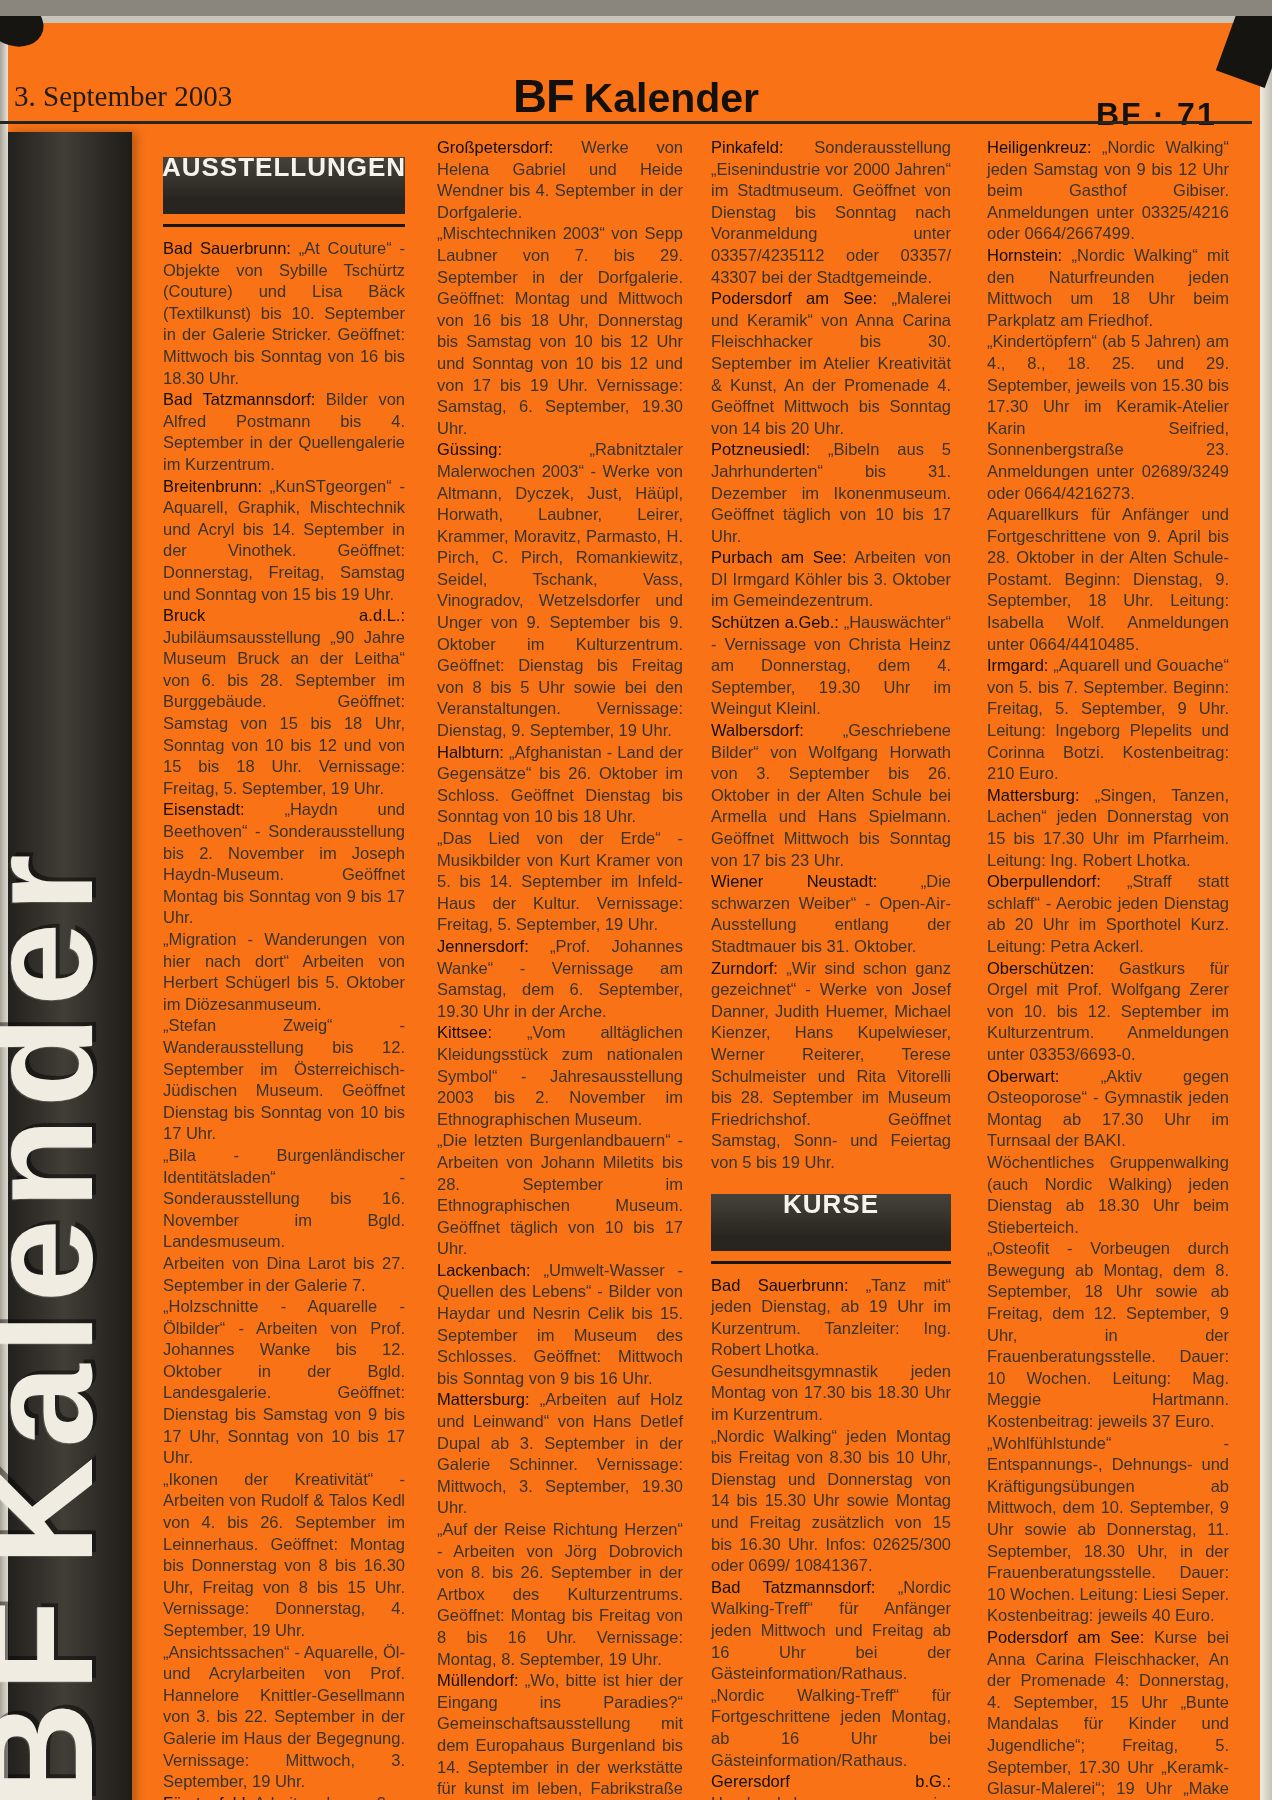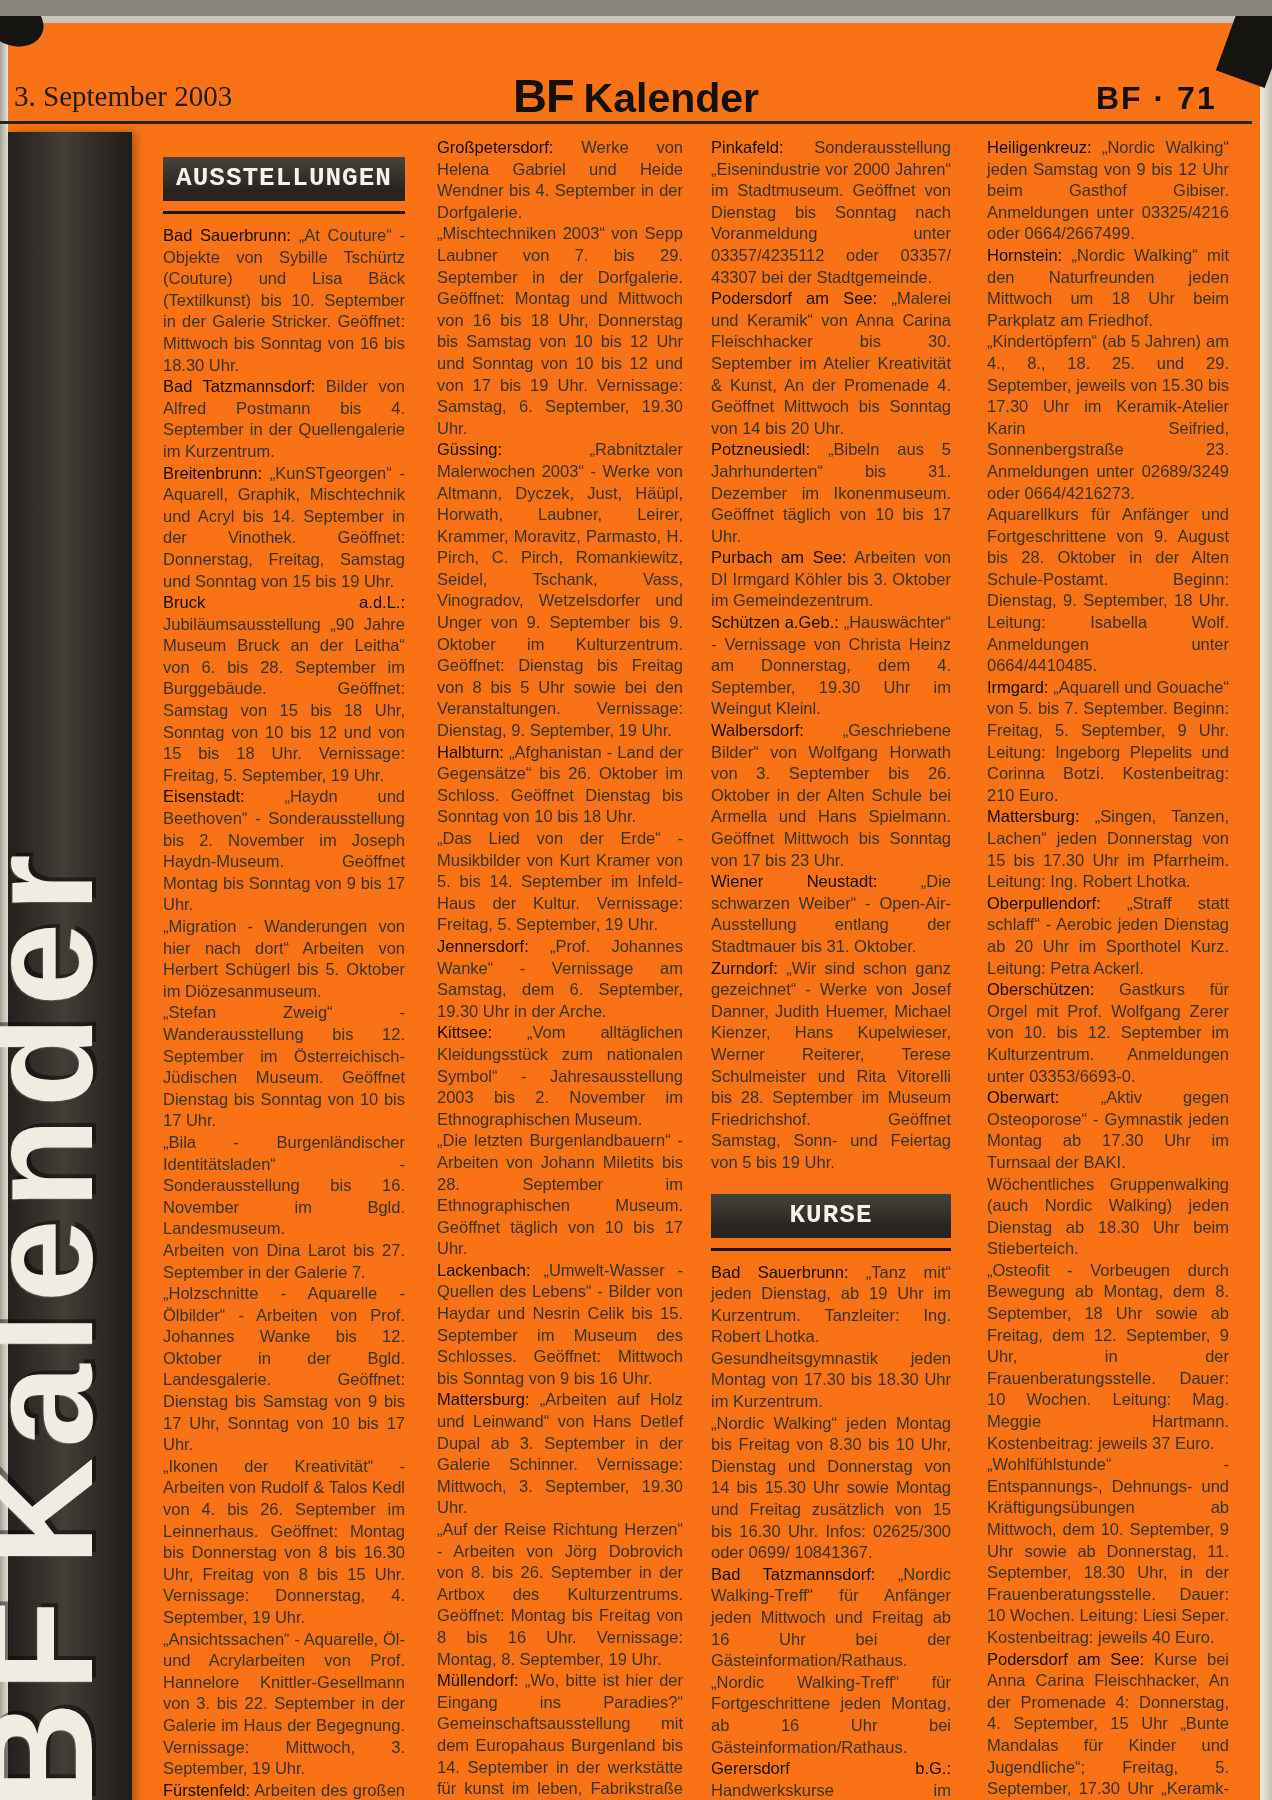--- a/index.html
+++ b/index.html
@@ -10,37 +10,37 @@
   .edge-left{position:absolute;left:0;top:0;width:8px;height:100%;background:linear-gradient(90deg,#a8a398,#e9e5da);}
   .edge-right{position:absolute;right:0;top:0;width:12px;height:100%;background:linear-gradient(270deg,#c6c1b5,#f1ede3);}
   .blob-topleft{position:absolute;left:-14px;top:-16px;width:58px;height:46px;background:#171511;border-radius:50%;transform:rotate(18deg);}
   .blob-topright{position:absolute;right:-10px;top:-26px;width:52px;height:92px;background:#161410;transform:rotate(20deg);}
   
   .date{position:absolute;left:14px;top:64px;font-family:"Liberation Serif","DejaVu Serif",serif;
         font-size:29px;color:#1f1b15;white-space:nowrap;}
   .masthead{position:absolute;left:50%;top:52px;transform:translateX(-50%);display:flex;align-items:baseline;white-space:nowrap;color:#14110c;}
   .masthead .bf{font-size:47px;font-weight:900;letter-spacing:-1px;}
   .masthead .kal{font-size:41px;font-weight:700;margin-left:10px;}
-  .pagelabel{position:absolute;left:1096px;top:64px;font-size:32px;font-weight:800;letter-spacing:2px;color:#14110c;white-space:nowrap;}
+  .pagelabel{position:absolute;left:1096px;top:80px;font-size:32px;font-weight:800;letter-spacing:2px;color:#14110c;white-space:nowrap;}
   .header-rule{position:absolute;left:0;top:105px;width:1252px;height:3px;background:#28251f;}
   
   .banner{position:absolute;left:8px;top:116px;width:124px;height:1684px;
           background:linear-gradient(90deg,#23211d,#413d37 45%,#1e1c18);box-shadow:4px 0 9px rgba(40,35,25,.35);}
   .banner-label{position:absolute;left:119px;bottom:6px;transform-origin:0 100%;transform:rotate(-90deg);
           white-space:nowrap;font-size:150px;font-weight:800;letter-spacing:10px;color:#f0ece2;
           text-shadow:4px 4px 0 rgba(0,0,0,.45), -1px -1px 0 rgba(255,255,255,.15);}
   .banner-label .bf{font-weight:900;margin-right:24px;}
   
   .col{position:absolute;top:121px;font-size:16.5px;line-height:21.6px;}
   .col1{left:163px;width:242px;}
   .col2{left:437px;width:246px;}
   .col3{left:711px;width:240px;}
   .col4{left:987px;width:242px;}
-  .section-box{height:44px;margin:20px 0 10px;display:flex;align-items:center;justify-content:center;
-          background:linear-gradient(180deg,#46423b,#282520 75%);font-family:Liberation Mono, monospace;}
+  .section-box{height:57px;margin:20px 0 10px;display:flex;align-items:flex-start;justify-content:center;
+          background:linear-gradient(180deg,#46423b,#282520 75%);}
   .section-box span{font-size:26px;font-weight:800;letter-spacing:1px;color:#f6f3ea;}
   .section-rule{border-top:3px solid #191712;margin-bottom:11px;}
   p.entry{margin:0;text-align:justify;hyphens:auto;-webkit-hyphens:auto;}
   p.entry b{font-weight:400;color:#110e09;}
 </style>
 </head>
 <body>
 
 <div class="page">
   <div class="edge-top"></div>
@@ -113,21 +113,21 @@
       <p class="entry">Gesundheitsgymnastik jeden Montag von 17.30 bis 18.30 Uhr im Kurzentrum.</p>
       <p class="entry">„Nordic Walking“ jeden Montag bis Freitag von 8.30 bis 10 Uhr, Dienstag und Donnerstag von 14 bis 15.30 Uhr sowie Montag und Freitag zusätzlich von 15 bis 16.30 Uhr. Infos: 02625/300 oder 0699/ 10841367.</p>
       <p class="entry"><b>Bad Tatzmannsdorf: </b>„Nordic Walking-Treff“ für Anfänger jeden Mittwoch und Freitag ab 16 Uhr bei der Gästeinformation/Rathaus.</p>
       <p class="entry">„Nordic Walking-Treff“ für Fortgeschrittene jeden Montag, ab 16 Uhr bei Gästeinformation/Rathaus.</p>
       <p class="entry"><b>Gerersdorf b.G.: </b>Handwerkskurse im Freilichtmuseum: 4. bis 6. September „Kunstschmieden“; 7. September, „Schweißen“.</p>
     </div>
   <div class="col col4">
       <p class="entry"><b>Heiligenkreuz: </b>„Nordic Walking“ jeden Samstag von 9 bis 12 Uhr beim Gasthof Gibiser. Anmeldungen unter 03325/4216 oder 0664/2667499.</p>
       <p class="entry"><b>Hornstein: </b>„Nordic Walking“ mit den Naturfreunden jeden Mittwoch um 18 Uhr beim Parkplatz am Friedhof.</p>
       <p class="entry">„Kindertöpfern“ (ab 5 Jahren) am 4., 8., 18. 25. und 29. September, jeweils von 15.30 bis 17.30 Uhr im Keramik-Atelier Karin Seifried, Sonnenbergstraße 23. Anmeldungen unter 02689/3249 oder 0664/4216273.</p>
-      <p class="entry">Aquarellkurs für Anfänger und Fortgeschrittene von 9. August bis 28. Oktober in der Alten Schule-Postamt. Beginn: Dienstag, 9. September, 18 Uhr. Leitung: Isabella Wolf. Anmeldungen unter 0664/4410485.</p>
+      <p class="entry">Aquarellkurs für Anfänger und Fortgeschrittene von 9. April bis 28. Oktober in der Alten Schule-Postamt. Beginn: Dienstag, 9. September, 18 Uhr. Leitung: Isabella Wolf. Anmeldungen unter 0664/4410485.</p>
       <p class="entry"><b>Irmgard: </b>„Aquarell und Gouache“ von 5. bis 7. September. Beginn: Freitag, 5. September, 9 Uhr. Leitung: Ingeborg Plepelits und Corinna Botzi. Kostenbeitrag: 210 Euro.</p>
       <p class="entry"><b>Mattersburg: </b>„Singen, Tanzen, Lachen“ jeden Donnerstag von 15 bis 17.30 Uhr im Pfarrheim. Leitung: Ing. Robert Lhotka.</p>
       <p class="entry"><b>Oberpullendorf: </b>„Straff statt schlaff“ - Aerobic jeden Dienstag ab 20 Uhr im Sporthotel Kurz. Leitung: Petra Ackerl.</p>
       <p class="entry"><b>Oberschützen: </b>Gastkurs für Orgel mit Prof. Wolfgang Zerer von 10. bis 12. September im Kulturzentrum. Anmeldungen unter 03353/6693-0.</p>
       <p class="entry"><b>Oberwart: </b>„Aktiv gegen Osteoporose“ - Gymnastik jeden Montag ab 17.30 Uhr im Turnsaal der BAKI.</p>
       <p class="entry">Wöchentliches Gruppenwalking (auch Nordic Walking) jeden Dienstag ab 18.30 Uhr beim Stieberteich.</p>
       <p class="entry">„Osteofit - Vorbeugen durch Bewegung ab Montag, dem 8. September, 18 Uhr sowie ab Freitag, dem 12. September, 9 Uhr, in der Frauenberatungsstelle. Dauer: 10 Wochen. Leitung: Mag. Meggie Hartmann. Kostenbeitrag: jeweils 37 Euro.</p>
       <p class="entry">„Wohlfühlstunde“ - Entspannungs-, Dehnungs- und Kräftigungsübungen ab Mittwoch, dem 10. September, 9 Uhr sowie ab Donnerstag, 11. September, 18.30 Uhr, in der Frauenberatungsstelle. Dauer: 10 Wochen. Leitung: Liesi Seper. Kostenbeitrag: jeweils 40 Euro.</p>
       <p class="entry"><b>Podersdorf am See: </b>Kurse bei Anna Carina Fleischhacker, An der Promenade 4: Donnerstag, 4. September, 15 Uhr „Bunte Mandalas für Kinder und Jugendliche“; Freitag, 5. September, 17.30 Uhr „Keramk-Glasur-Malerei“; 19 Uhr „Make up-Schulung“; Mittwoch, 10. September, 14 Uhr</p>
     </div>

